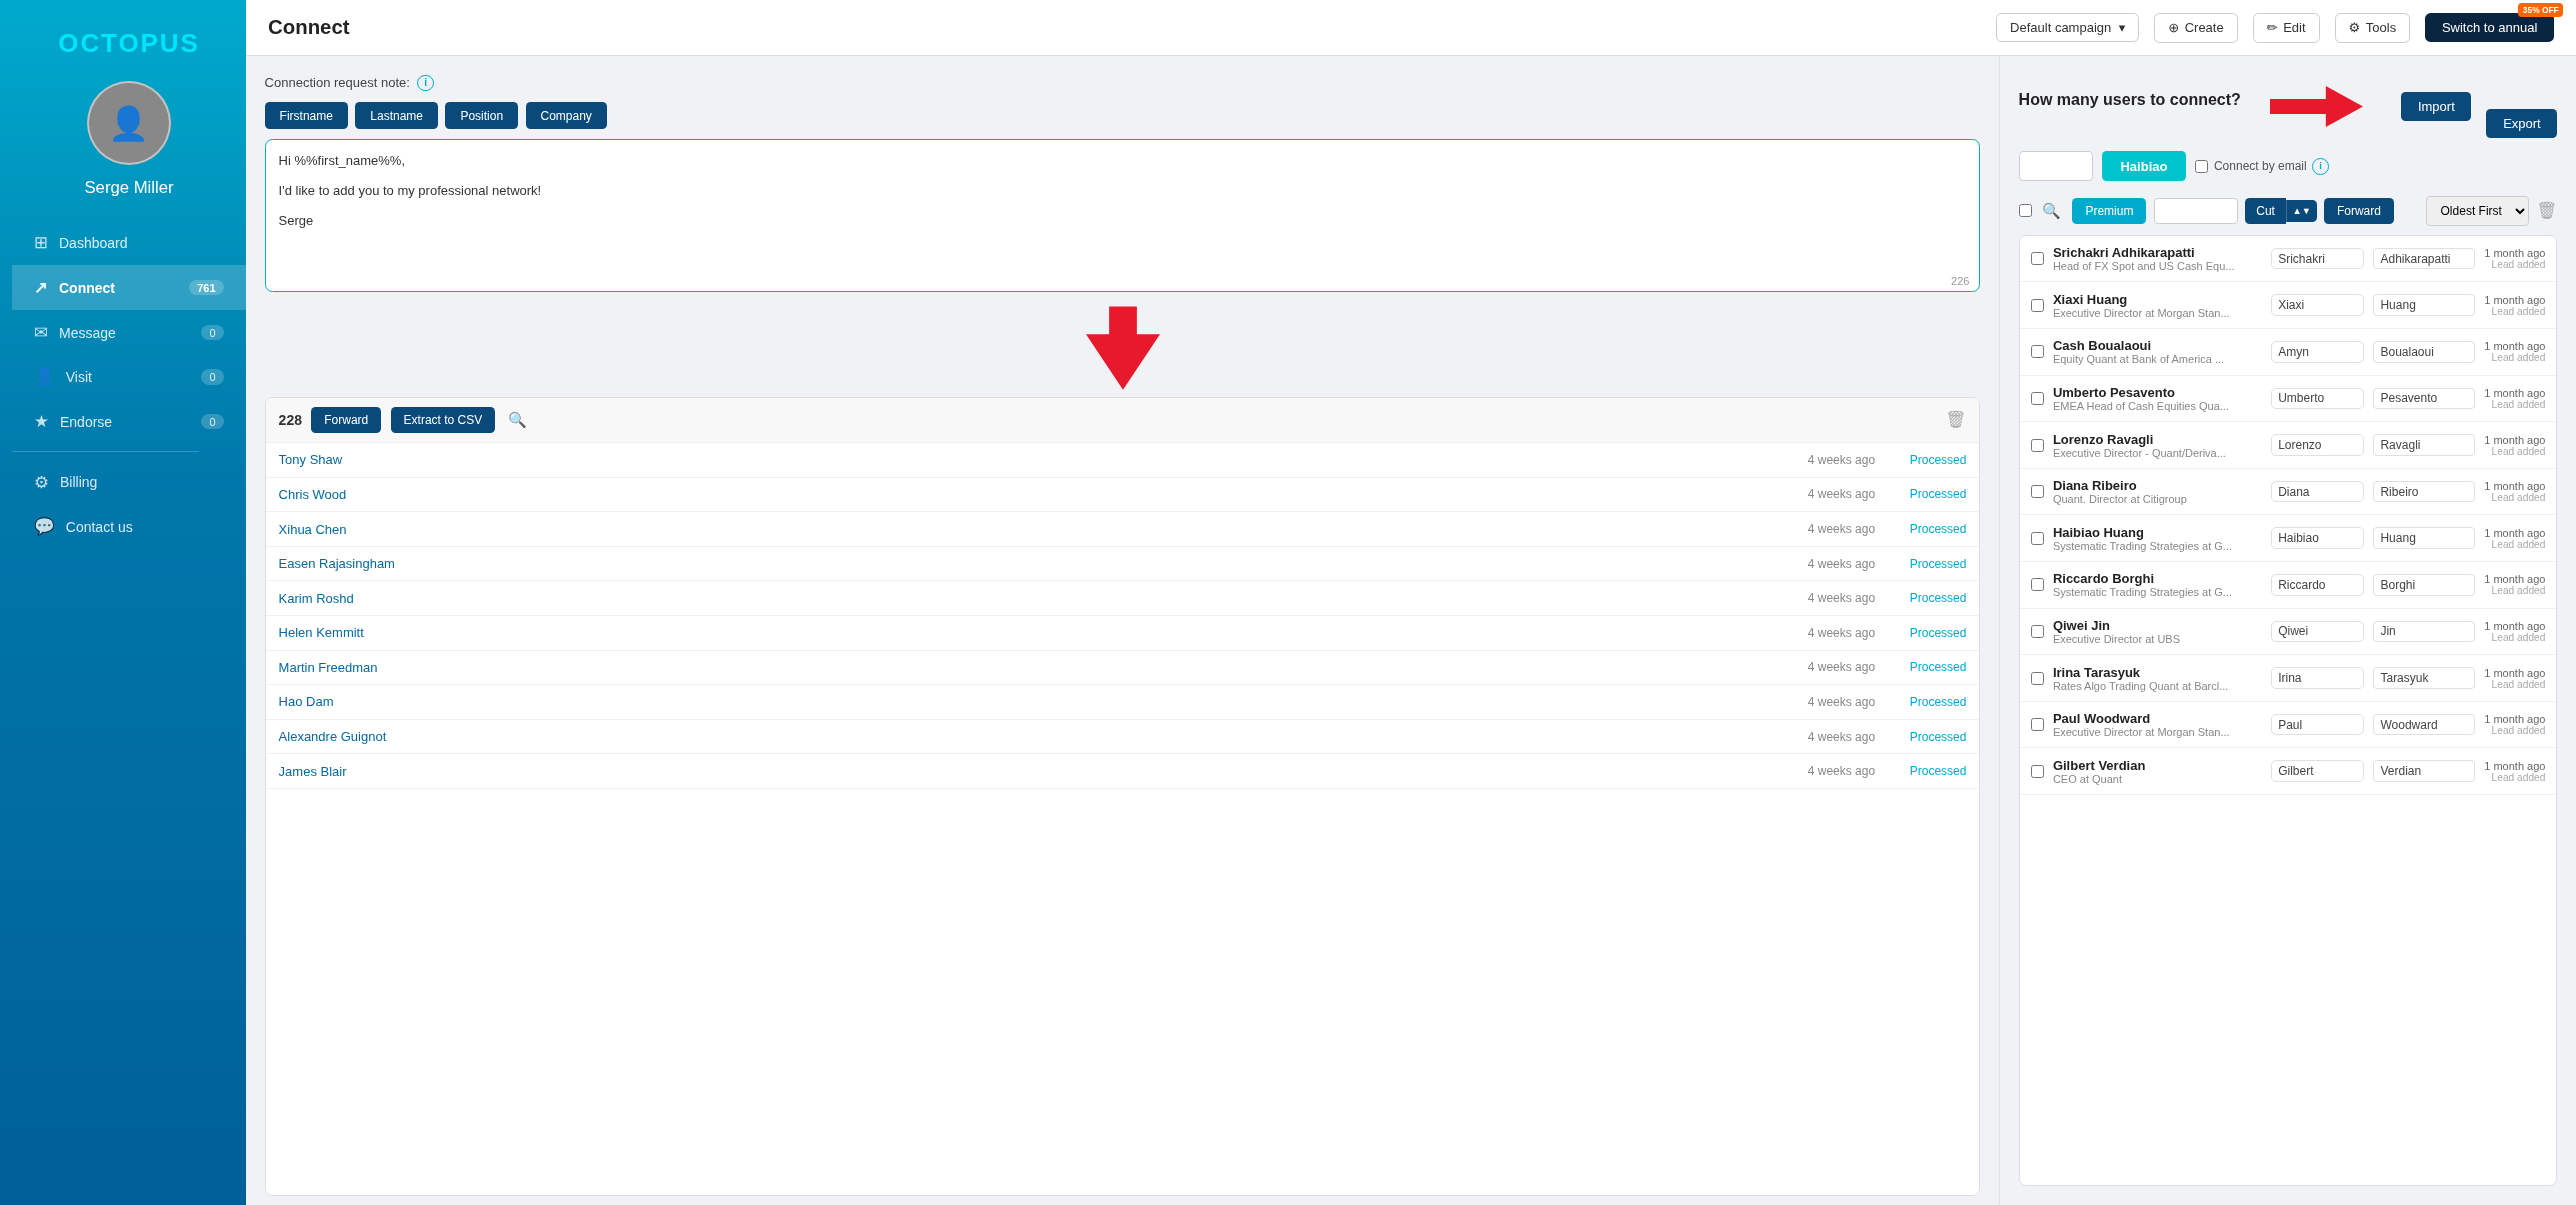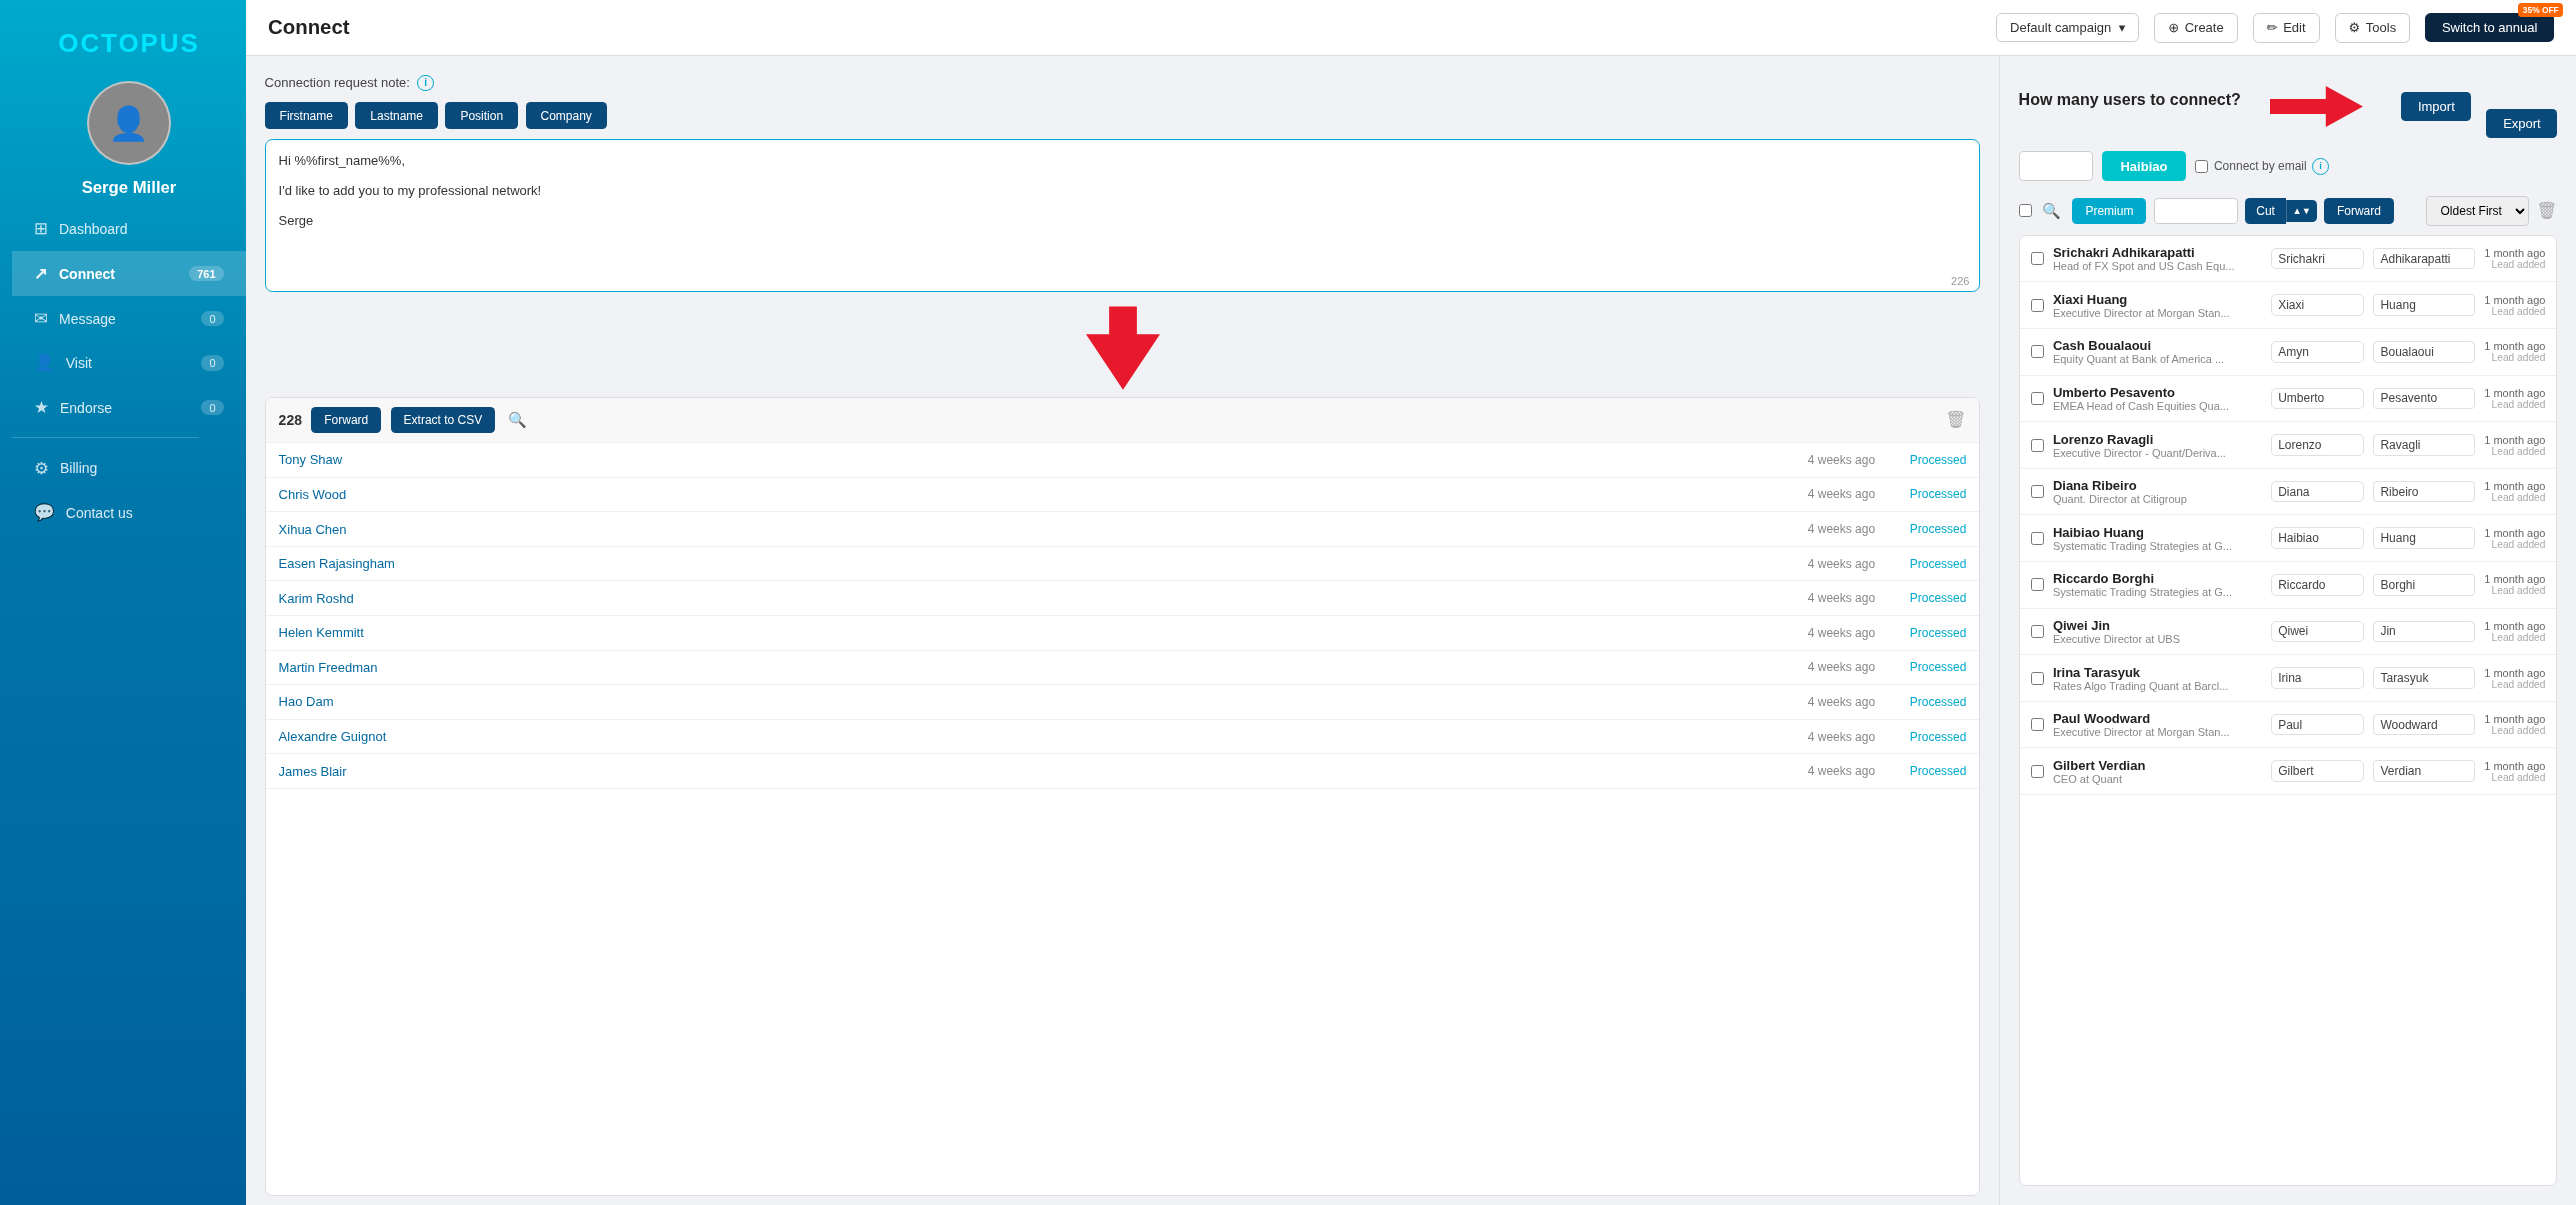--- a/index.html
+++ b/index.html
@@ -28,21 +28,21 @@
       width: 84px; height: 84px;
       border-radius: 50%;
       background: #888;
       overflow: hidden;
       margin-bottom: 13px;
       border: 2.8px solid rgba(255,255,255,0.5);
       display: flex; align-items: center; justify-content: center;
       font-size: 33px; color: #ccc;
     }
     #sidebar .user-name {
-      font-size: 16.7px; font-weight: 700; color: white; margin-bottom: 8px;
+      font-size: 16.7px; font-weight: 400; color: white; margin-bottom: 22px;
     }
     #sidebar .nav-item {
       width: 100%;
       display: flex;
       align-items: center;
       padding: 12px 22px;
       color: rgba(255,255,255,0.85);
       cursor: pointer;
       font-size: 14px;
       gap: 11px;

